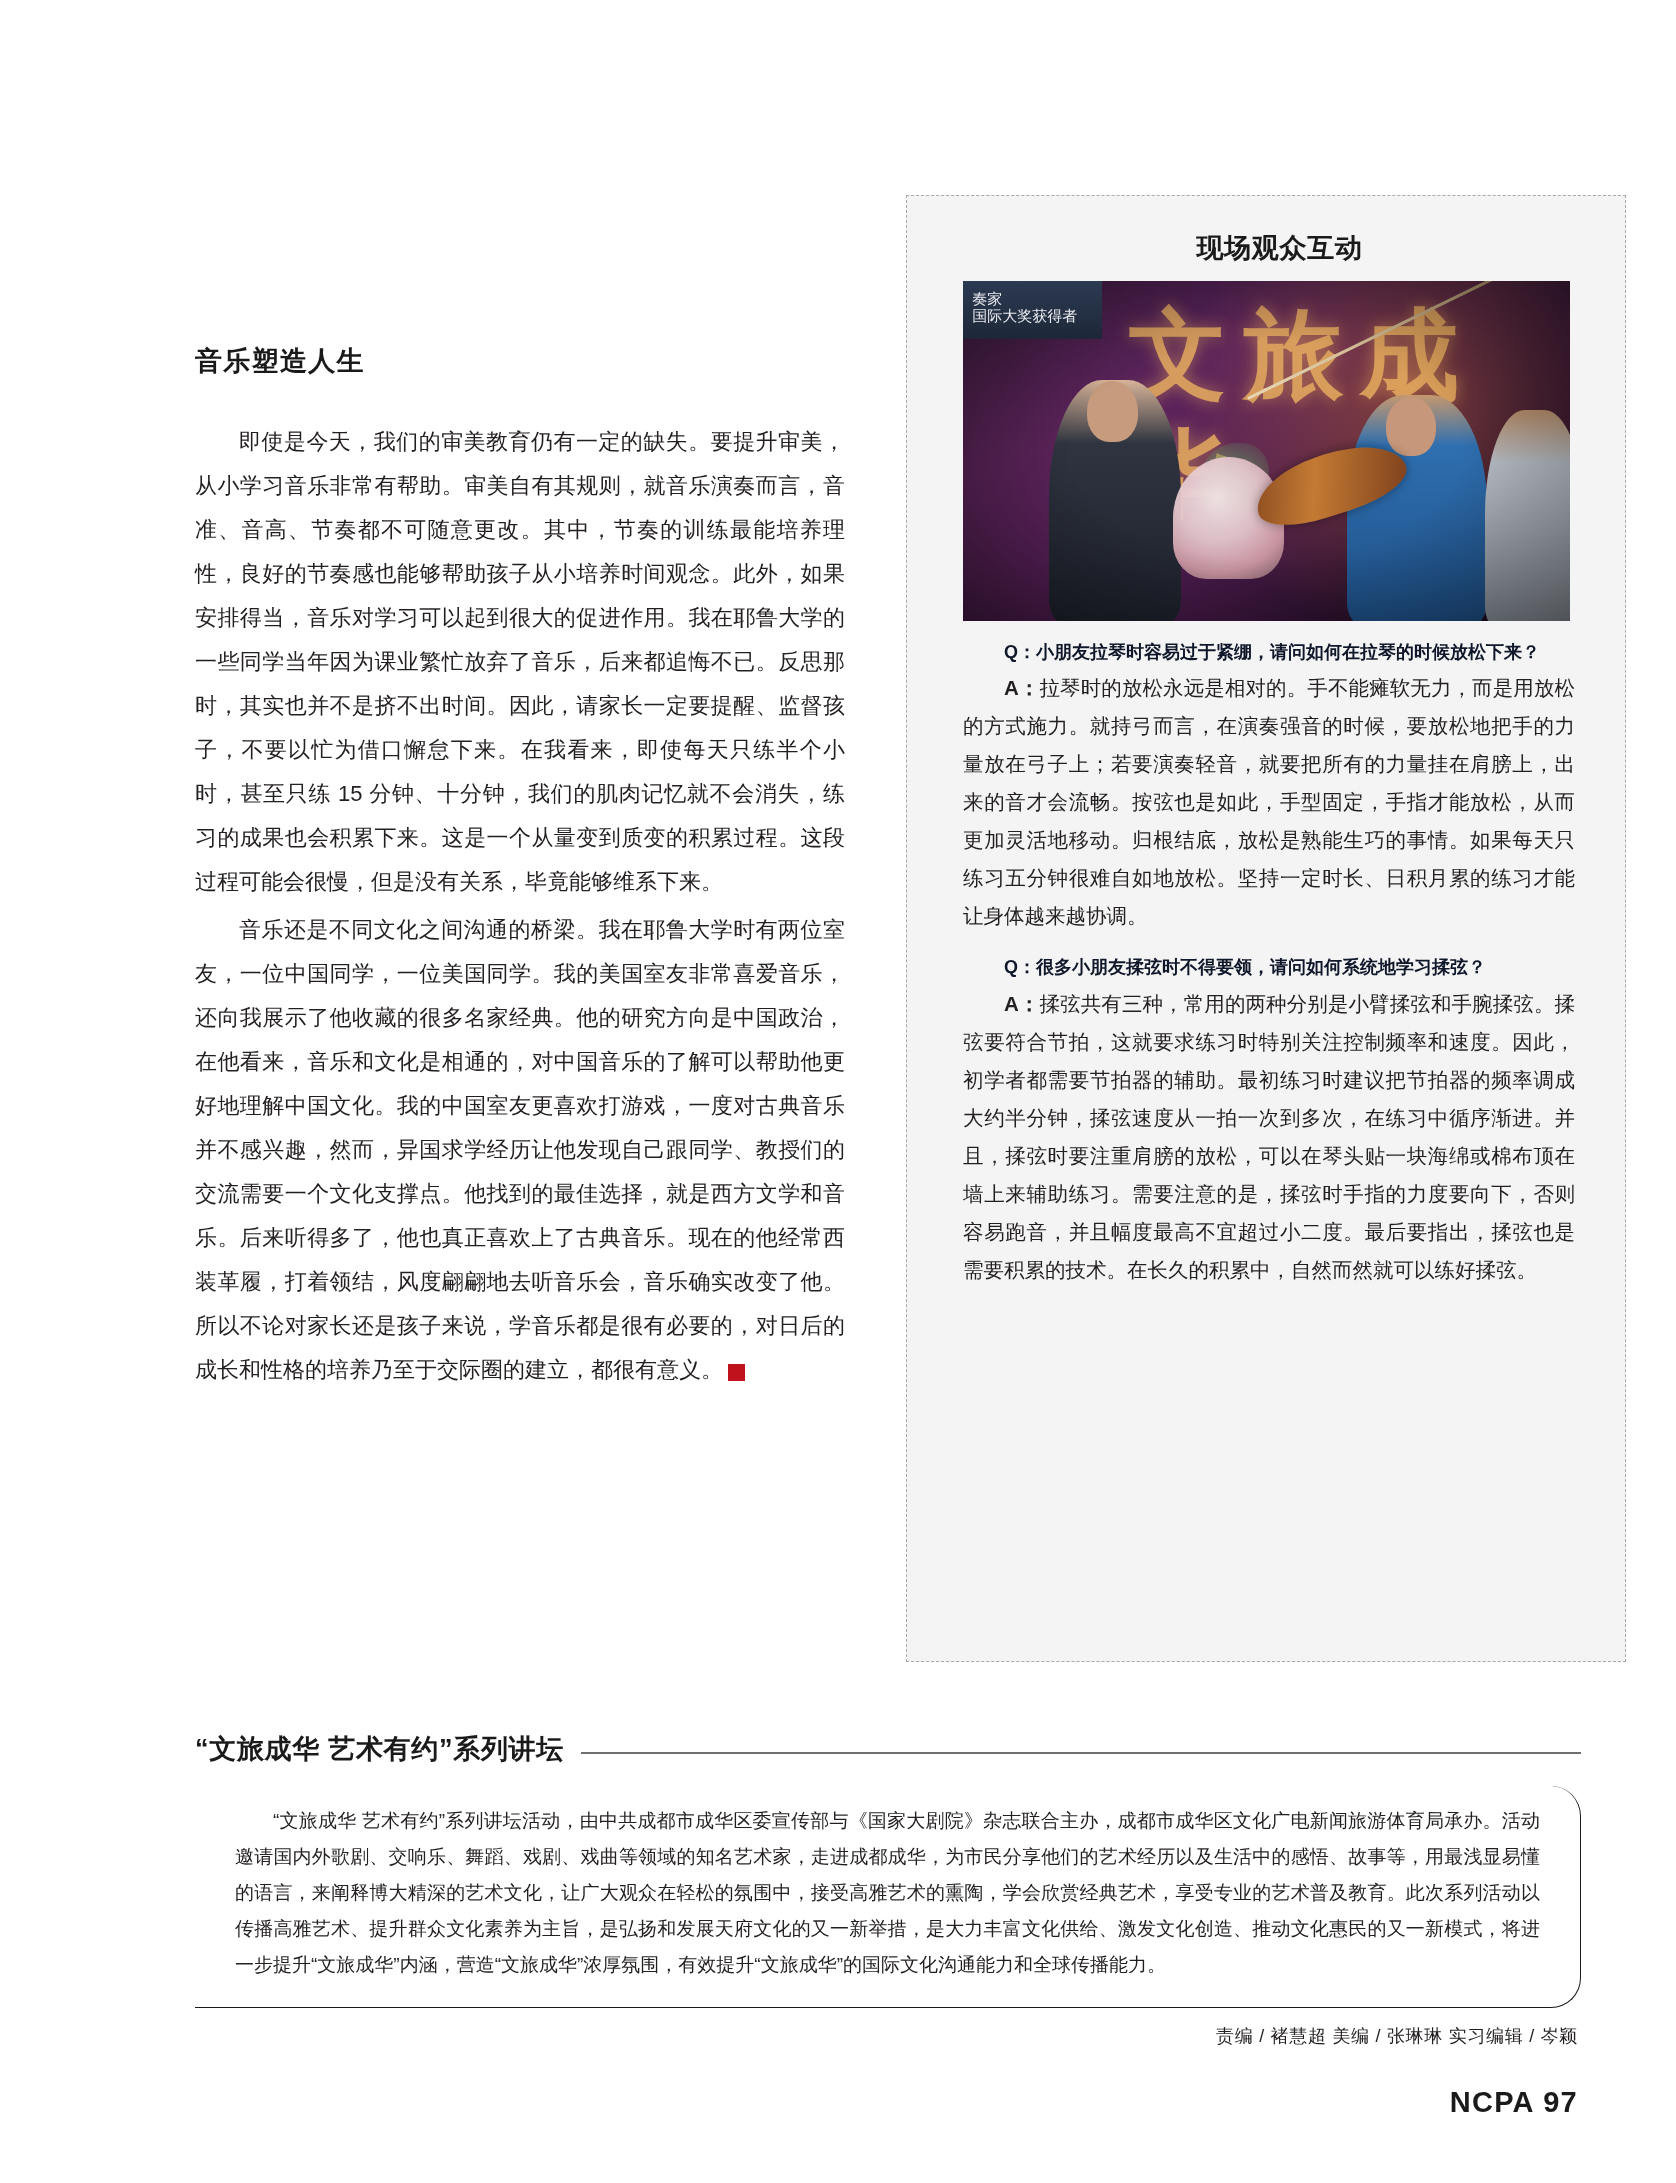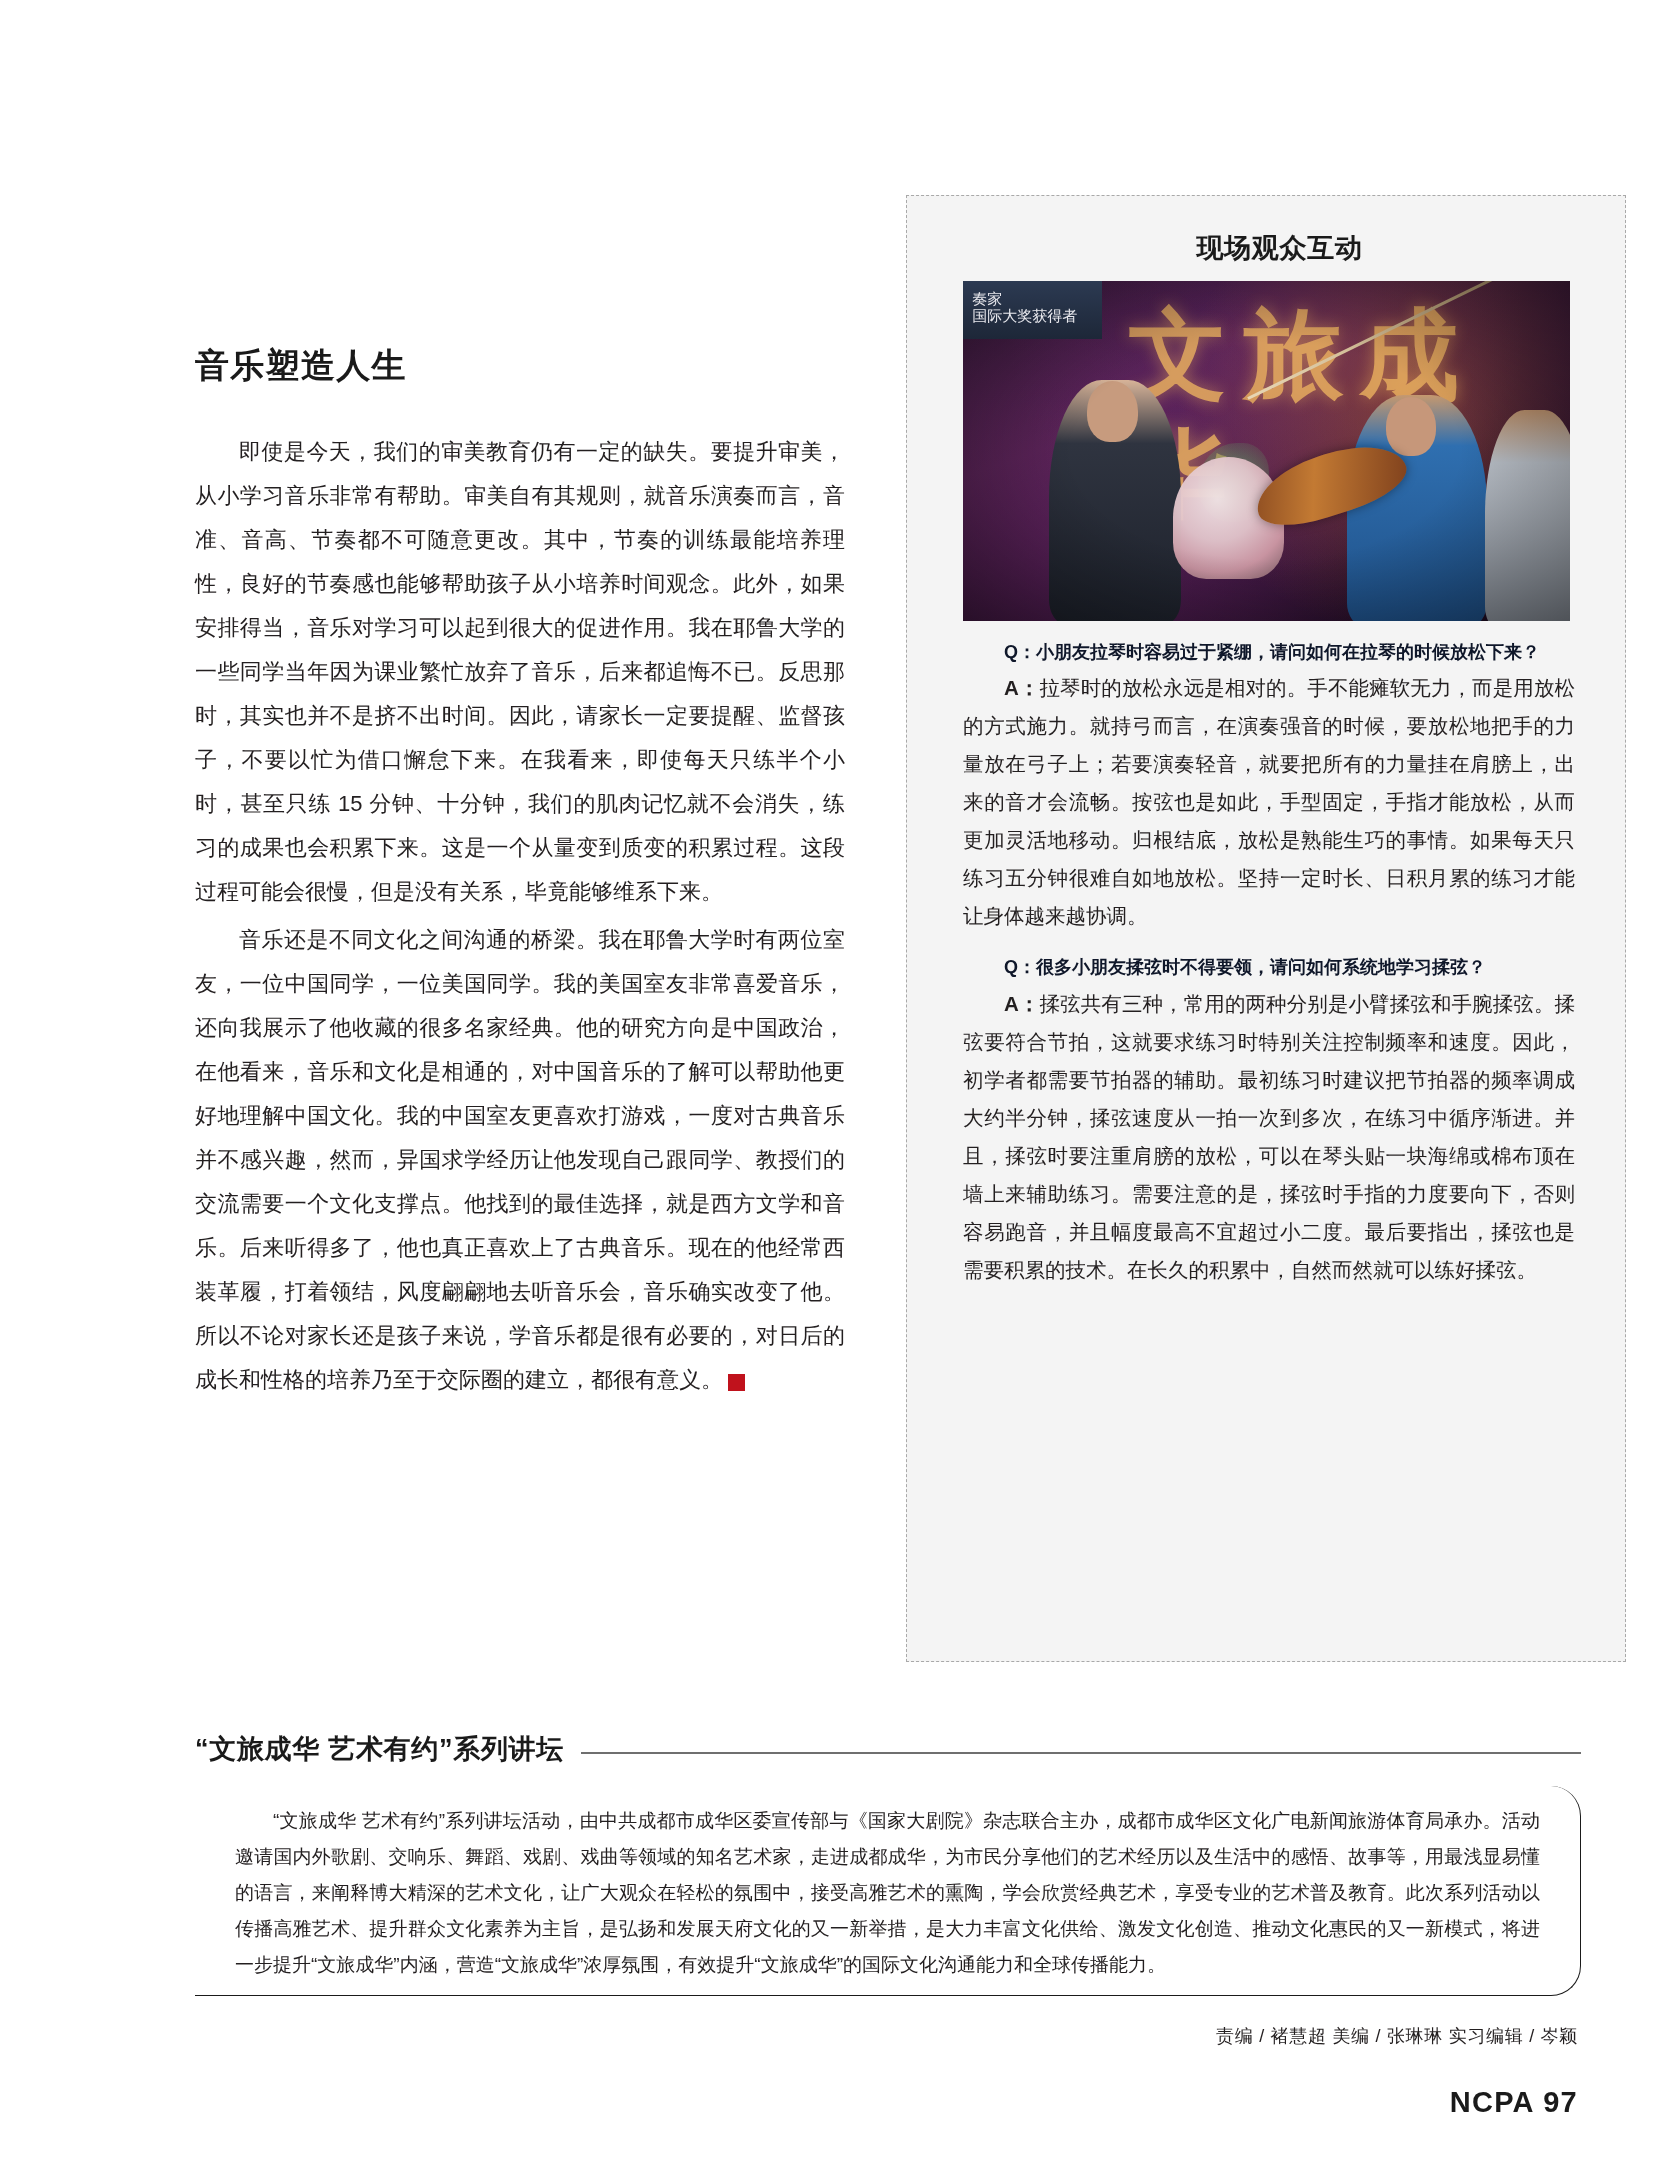--- a/index.html
+++ b/index.html
@@ -22,21 +22,21 @@
   }
 
   
   .left-col {
     position: absolute;
     left: 195px;
     top: 343px;
     width: 650px;
   }
   .article-title {
-    font-size: 34px;
+    font-size: 27px;
     font-weight: bold;
     letter-spacing: 1.3px;
     color: #1a1a1a;
     margin-bottom: 41px;
   }
   .body-p {
     font-size: 22px;
     line-height: 44px;
     text-align: justify;
     text-justify: inter-ideograph;
@@ -253,21 +253,21 @@
     margin-left: 17px;
     margin-top: 8px;
   }
   .forum-box {
     position: relative;
     margin-top: 17px;
     border: 1.3px solid #1a1a1a;
     border-left: none;
     border-top: none;
     border-radius: 0 30px 30px 0;
-    padding: 17px 40px 12px 40px;
+    padding: 17px 40px 24px 40px;
     box-sizing: border-box;
   }
   .forum-box::before {
     content: "";
     position: absolute;
     left: 0; top: 0;
     width: 1.3px; height: 100%;
     background: transparent;
   }
   .forum-p {

